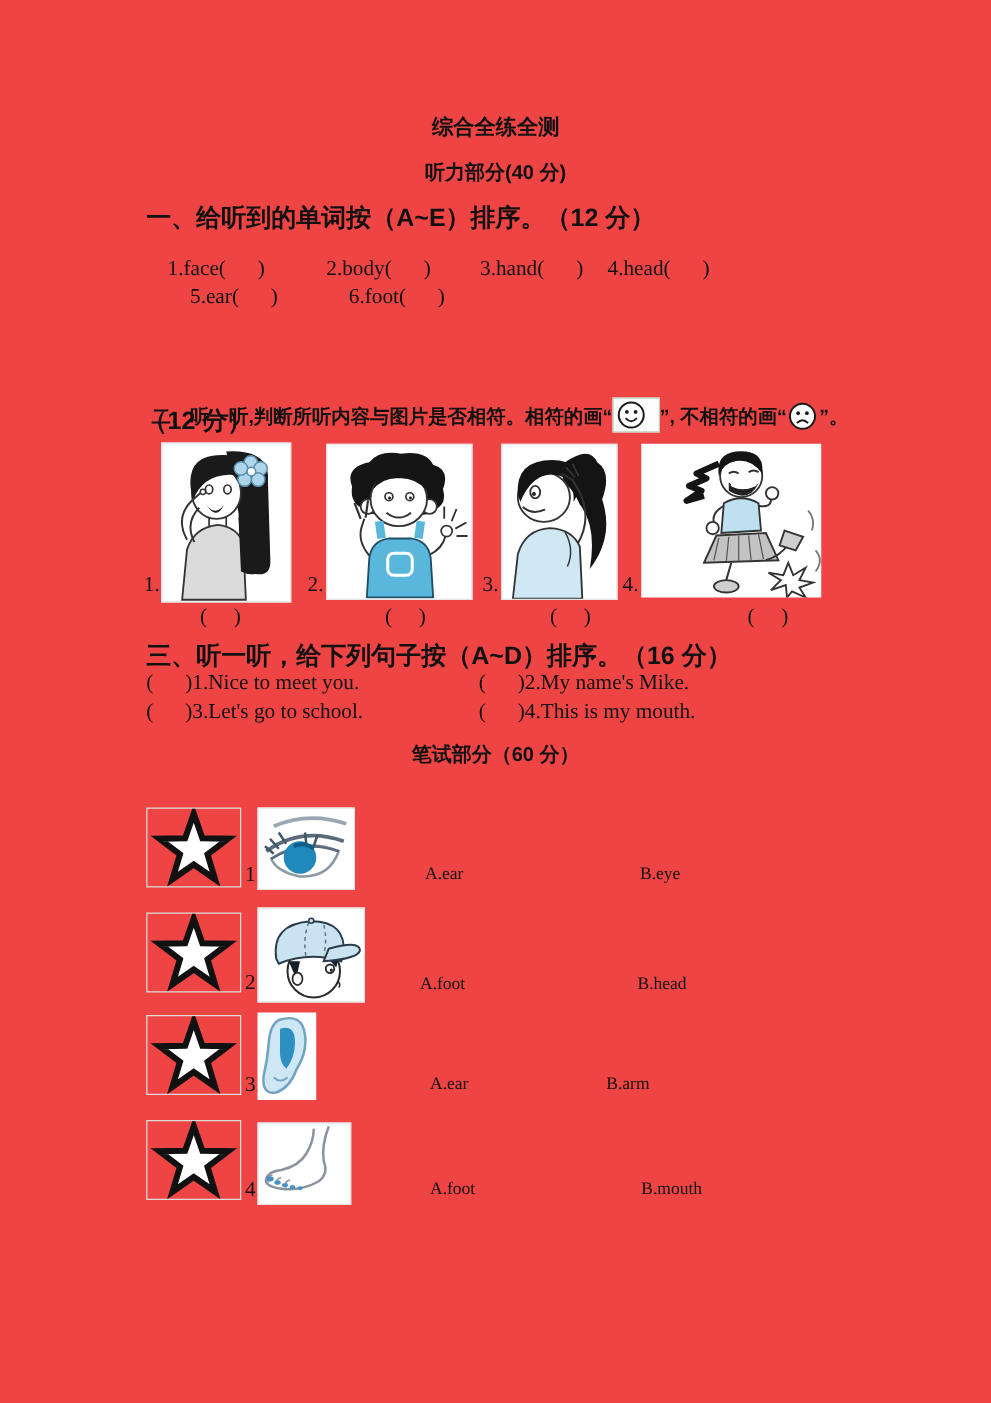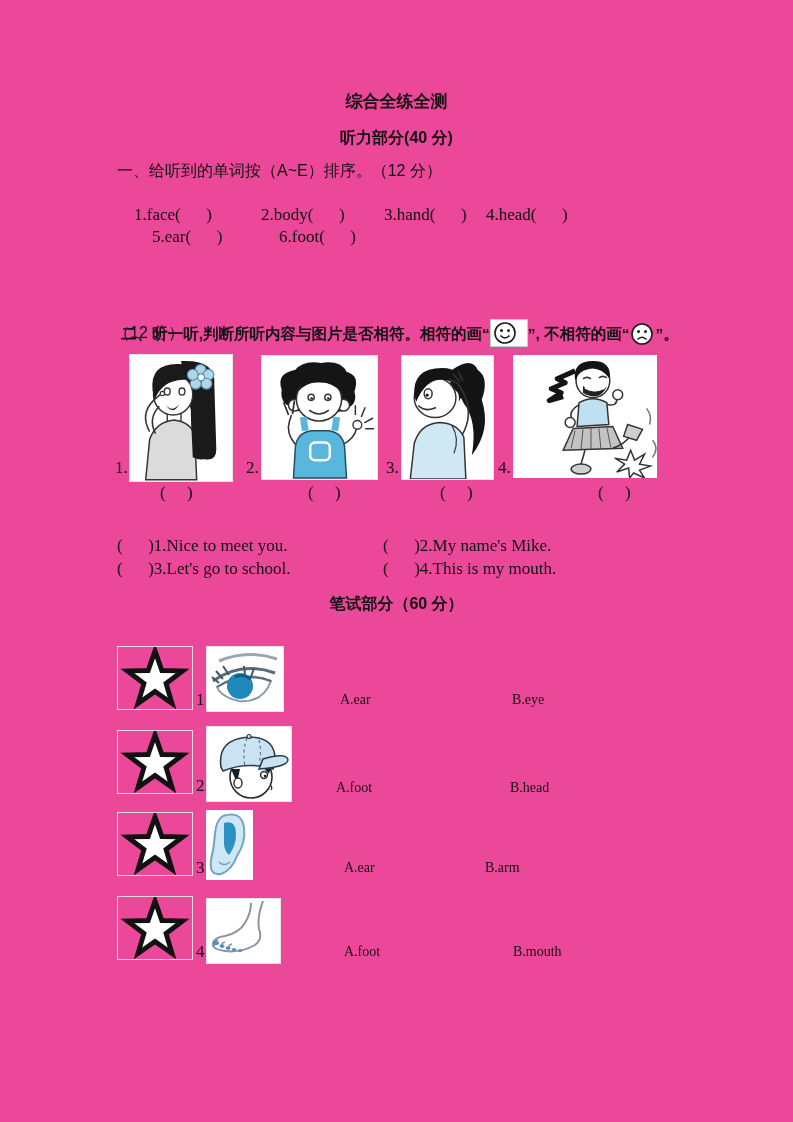--- a/index.html
+++ b/index.html
@@ -1,25 +1,25 @@
 <!DOCTYPE html>
 <html><head>
 <meta charset="utf-8">
 <style>
   html,body { margin:0; padding:0; background:#888; }
   .page {
     position:relative; width:793px; height:1122px; margin:0 auto;
-    background:#ec4899; overflow:hidden;
+    background:#ef4444; overflow:hidden;
     font-family:"Liberation Serif", serif; color:#111;
   }
   .abs { position:absolute; }
   .c { left:0; width:793px; text-align:center; }
   .title { font-family:"Liberation Sans", sans-serif; font-weight:bold; font-size:17px; }
   .subhead { font-family:"Liberation Sans", sans-serif; font-weight:bold; font-size:16px; }
-  .h { font-family:"Liberation Sans", sans-serif; font-weight:normal; font-size:16px; white-space:pre; }
+  .h { font-family:"Liberation Sans", sans-serif; font-weight:bold; font-size:20px; white-space:pre; }
   .serif { font-size:17px; white-space:pre; }
   .iw { display:inline-block; }
   .w127 { width:127px; } .w123 { width:123px; } .w102 { width:102px; }
   .s2head { font-family:"Liberation Sans", sans-serif; font-weight:bold; font-size:15.5px; white-space:pre; line-height:34px; }
   .fico { display:inline-block; vertical-align:-7px; }
   .smilebox { display:inline-block; border:1px solid #bcd2bc; background:#fdfdfd; padding:1px 9px 1px 1px; vertical-align:-8px; }
   .numlab { position:absolute; bottom:4px; font-size:17px; }
   .imgbox { position:absolute; background:#fff; }
   .imgbox.bordered { border:1px solid #e4e4e4; }
   .blank { font-size:17px; white-space:pre; }
@@ -146,20 +146,21 @@
         <path d="M134,54 Q140,61 137,70 M140,86 Q147,94 140,103" stroke="#777" stroke-width="1.5" fill="none"></path>
       </svg>
     </div>
   </div>
 
   <span class="abs blank" style="left:160px; top:483px">(     )</span>
   <span class="abs blank" style="left:308px; top:483px">(     )</span>
   <span class="abs blank" style="left:440px; top:483px">(     )</span>
   <span class="abs blank" style="left:598px; top:483px">(     )</span>
 
+  <div class="abs h" style="left:117px; top:511px">三、听一听，给下列句子按（A~D）排序。（16 分）</div>
   <span class="abs serif" style="left:117px; top:536px">(      )1.Nice to meet you.</span>
   <span class="abs serif" style="left:383px; top:536px">(      )2.My name's Mike.</span>
   <span class="abs serif" style="left:117px; top:559px">(      )3.Let's go to school.</span>
   <span class="abs serif" style="left:383px; top:559px">(      )4.This is my mouth.</span>
 
   <div class="abs c subhead" style="top:594px">笔试部分（60 分）</div>
 
 
   <div class="abs" style="left:0; top:644px; width:793px; height:70px">
     <div class="starbox">

